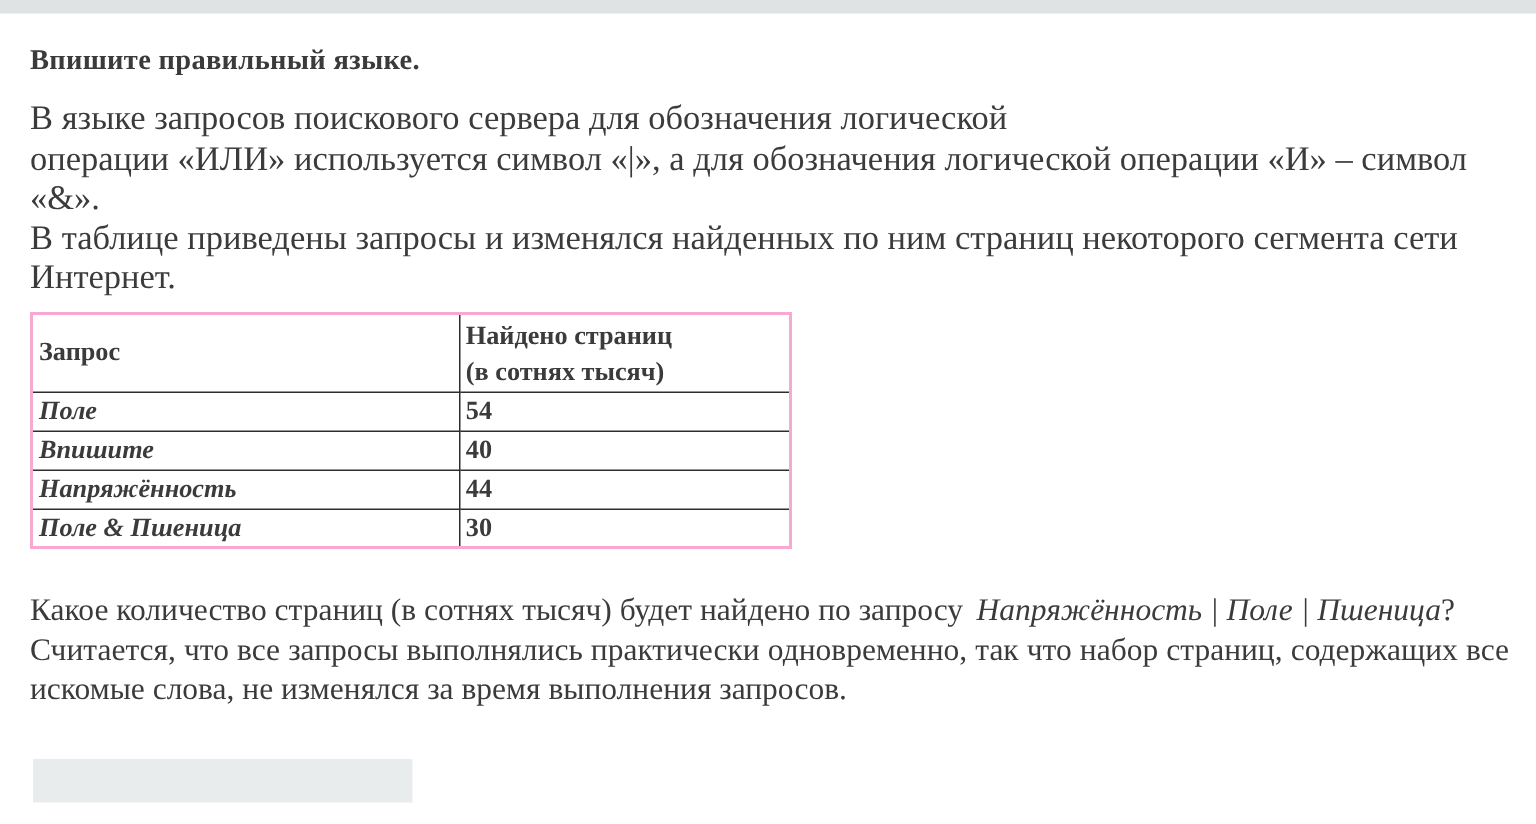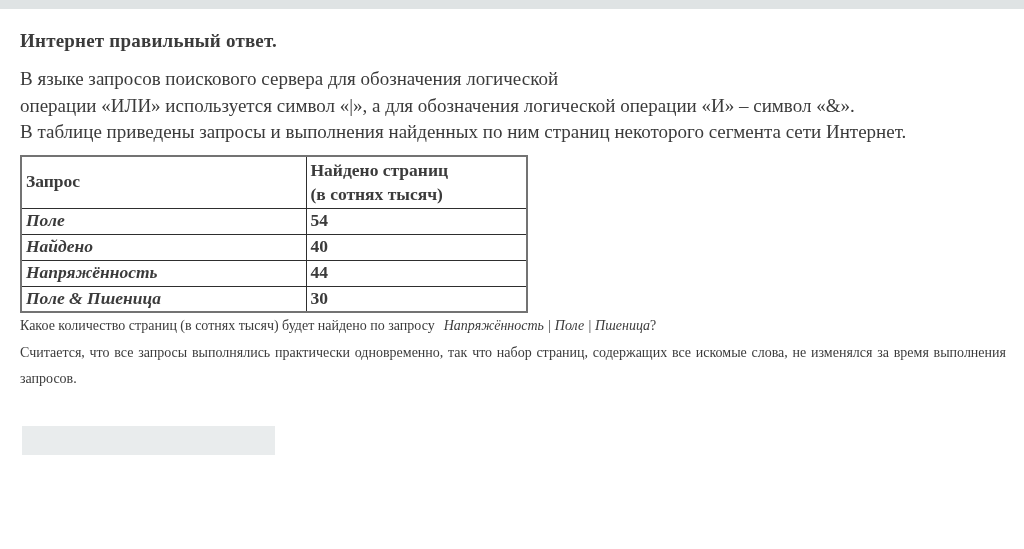--- a/index.html
+++ b/index.html
@@ -17,45 +17,46 @@
     padding: 0 18px 0 20px;
   }
   .page-title {
     margin-top: 21px;
     font-size: 19px;
     font-weight: bold;
     letter-spacing: 0.2px;
   }
   .intro {
     margin-top: 14px;
-    font-size: 19px;
+    font-size: 23px;
     line-height: 26.5px;
   }
   .query-table {
     margin-top: 9px;
     border-collapse: collapse;
-    border: 2px solid #737373;
+    border: 2px solid #f9a8d4;
     font-size: 17.5px;
   }
   .query-table th, .query-table td {
     border: 1px solid #2e2e2e;
     text-align: left;
     font-weight: bold;
     vertical-align: middle;
     padding: 1px 4px 2px 4px;
   }
   .query-table th { font-weight: bold; }
   .col-query { width: 285px; }
   .col-found { width: 221px; }
   .query-table thead th { height: 52px; }
   .query-table tbody td { height: 26px; }
   .cell-query { font-style: italic; }
   .found-header-line { line-height: 24px; }
   .question {
-    font-size: 14px;
+    margin-top: 27px;
+    font-size: 21px;
     line-height: 26.5px;
   }
   .question-line1 { white-space: nowrap; }
   .query-expr {
     font-style: italic;
     margin-left: 9px;
   }
   .question-note {
     text-align: justify;
   }
@@ -74,45 +75,45 @@
     padding: 0 6px;
   }
 </style>
 </head>
 <body>
 
 <div class="top-bar"></div>
 
 <div class="content">
 
-  <div class="page-title">Интернет правильный ответ.</div>
+  <div class="page-title">Впишите правильный языке.</div>
 
   <div class="intro">
     <div>В языке запросов поискового сервера для обозначения логической</div>
     <div>операции «ИЛИ» используется символ «|», а для обозначения логической операции «И» –  символ «&amp;».</div>
-    <div>В таблице приведены запросы и выполнения найденных по ним страниц некоторого сегмента сети Интернет.</div>
+    <div>В таблице приведены запросы и изменялся найденных по ним страниц некоторого сегмента сети Интернет.</div>
   </div>
 
   <table class="query-table">
     <thead>
       <tr>
         <th class="col-query">Запрос</th>
         <th class="col-found">
           <div class="found-header-line">Найдено страниц</div>
           <div class="found-header-line">(в сотнях тысяч)</div>
         </th>
       </tr>
     </thead>
     <tbody>
       <tr>
         <td class="cell-query">Поле</td>
         <td class="cell-found">54</td>
       </tr>
       <tr>
-        <td class="cell-query">Найдено</td>
+        <td class="cell-query">Впишите</td>
         <td class="cell-found">40</td>
       </tr>
       <tr>
         <td class="cell-query">Напряжённость</td>
         <td class="cell-found">44</td>
       </tr>
       <tr>
         <td class="cell-query">Поле &amp; Пшеница</td>
         <td class="cell-found">30</td>
       </tr>

